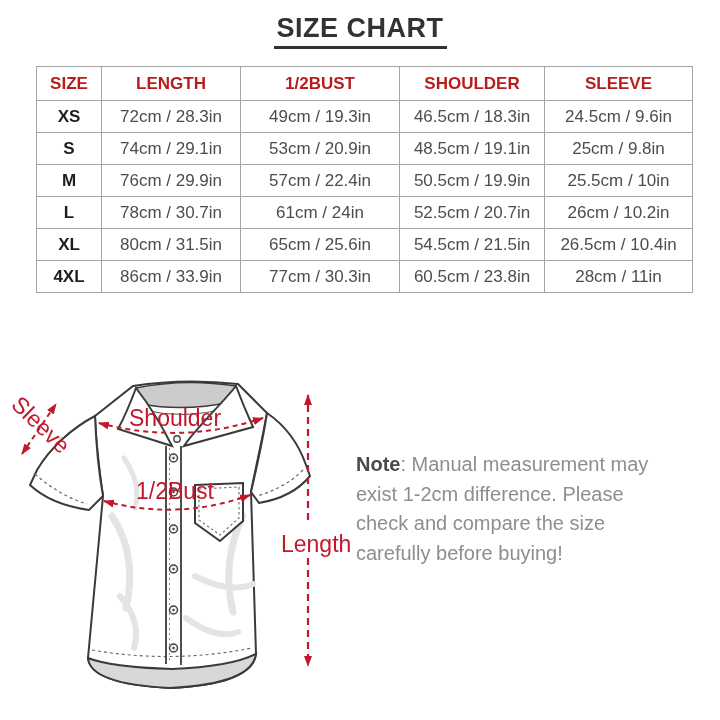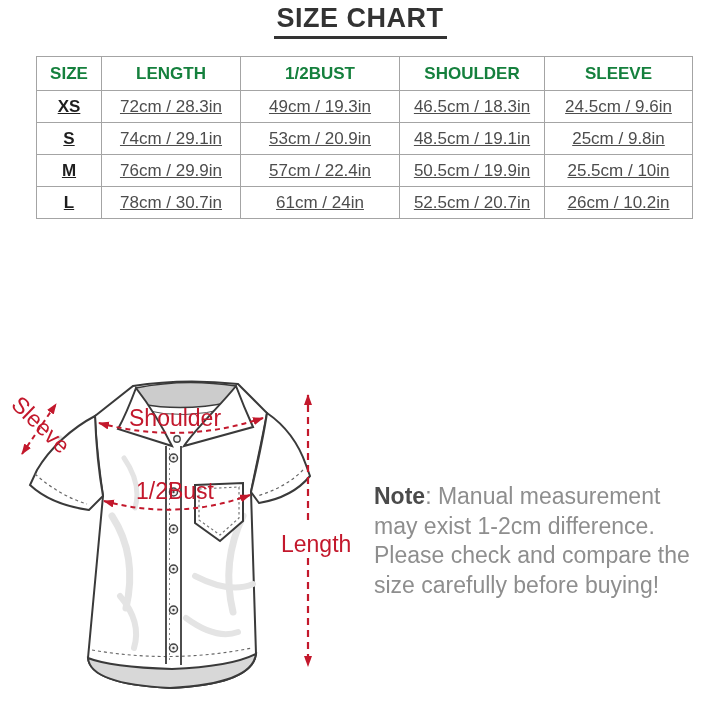--- a/index.html
+++ b/index.html
@@ -1,39 +1,39 @@
 <!DOCTYPE html>
 <html><head>
 <meta charset="utf-8">
 <style>
   html,body{margin:0;padding:0;background:#fff;}
   .canvas{
     width:720px;height:720px;position:relative;background:#ffffff;
     font-family:"Liberation Sans",sans-serif;overflow:hidden;
   }
-  .title-wrap{text-align:center;padding-top:3px;}
+  .title-wrap{text-align:center;padding-top:13px;}
   .title{
     display:inline-block;margin:0;font-size:27px;font-weight:bold;color:#333;
     letter-spacing:.5px;border-bottom:3px solid #333;padding:0 3px 2px 3px;
   }
   table.size-chart{
     margin:17px 0 0 36px;border-collapse:collapse;table-layout:fixed;width:656px;
   }
   table.size-chart th,table.size-chart td{
     border:1px solid #a4a4a4;text-align:center;vertical-align:middle;padding:0;
   }
-  table.size-chart th{height:33px;font-size:17px;font-weight:bold;color:#15803d;}
-  table.size-chart td{height:31px;font-size:17px;color:#4d4d4d;text-decoration:underline;}
+  table.size-chart th{height:33px;font-size:17px;font-weight:bold;color:#b91c1c;}
+  table.size-chart td{height:31px;font-size:17px;color:#4d4d4d;}
   table.size-chart td.size{font-weight:bold;color:#1e1e1e;}
   .col-size{width:65px}.col-length{width:139px}.col-bust{width:159px}
   .col-shoulder{width:145px}.col-sleeve{width:148px}
   .shirt-svg{position:absolute;left:0;top:366px;width:350px;height:348px;}
   .note{
-    position:absolute;left:356px;top:482px;width:322px;
-    font-size:23px;line-height:29.5px;color:#8e8e8e;margin-left:18px;
+    position:absolute;left:356px;top:450px;width:322px;
+    font-size:20px;line-height:29.5px;color:#8e8e8e;
   }
   .note-label{font-weight:bold;color:#4a4a4a;}
   .red-label{fill:#c3182c;font-family:"Liberation Sans",sans-serif;font-size:23px;}
 </style>
 </head>
 <body>
 
 <div class="canvas">
 
   <div class="title-wrap">
@@ -78,20 +78,34 @@
           <td>57cm / 22.4in</td>
           <td>50.5cm / 19.9in</td>
           <td>25.5cm / 10in</td>
         </tr>
         <tr>
           <td class="size">L</td>
           <td>78cm / 30.7in</td>
           <td>61cm / 24in</td>
           <td>52.5cm / 20.7in</td>
           <td>26cm / 10.2in</td>
+        </tr>
+        <tr>
+          <td class="size">XL</td>
+          <td>80cm / 31.5in</td>
+          <td>65cm / 25.6in</td>
+          <td>54.5cm / 21.5in</td>
+          <td>26.5cm / 10.4in</td>
+        </tr>
+        <tr>
+          <td class="size">4XL</td>
+          <td>86cm / 33.9in</td>
+          <td>77cm / 30.3in</td>
+          <td>60.5cm / 23.8in</td>
+          <td>28cm / 11in</td>
         </tr>
       </tbody>
   </table>
 
   <svg class="shirt-svg" viewBox="0 0 350 348" xmlns="http://www.w3.org/2000/svg">
     <defs>
       <marker id="arr" markerUnits="userSpaceOnUse" markerWidth="14" markerHeight="14" refX="10" refY="4" orient="auto-start-reverse">
         <path d="M0,0 L11,4 L0,8 Z" fill="#c3182c"></path>
       </marker>
     </defs>

